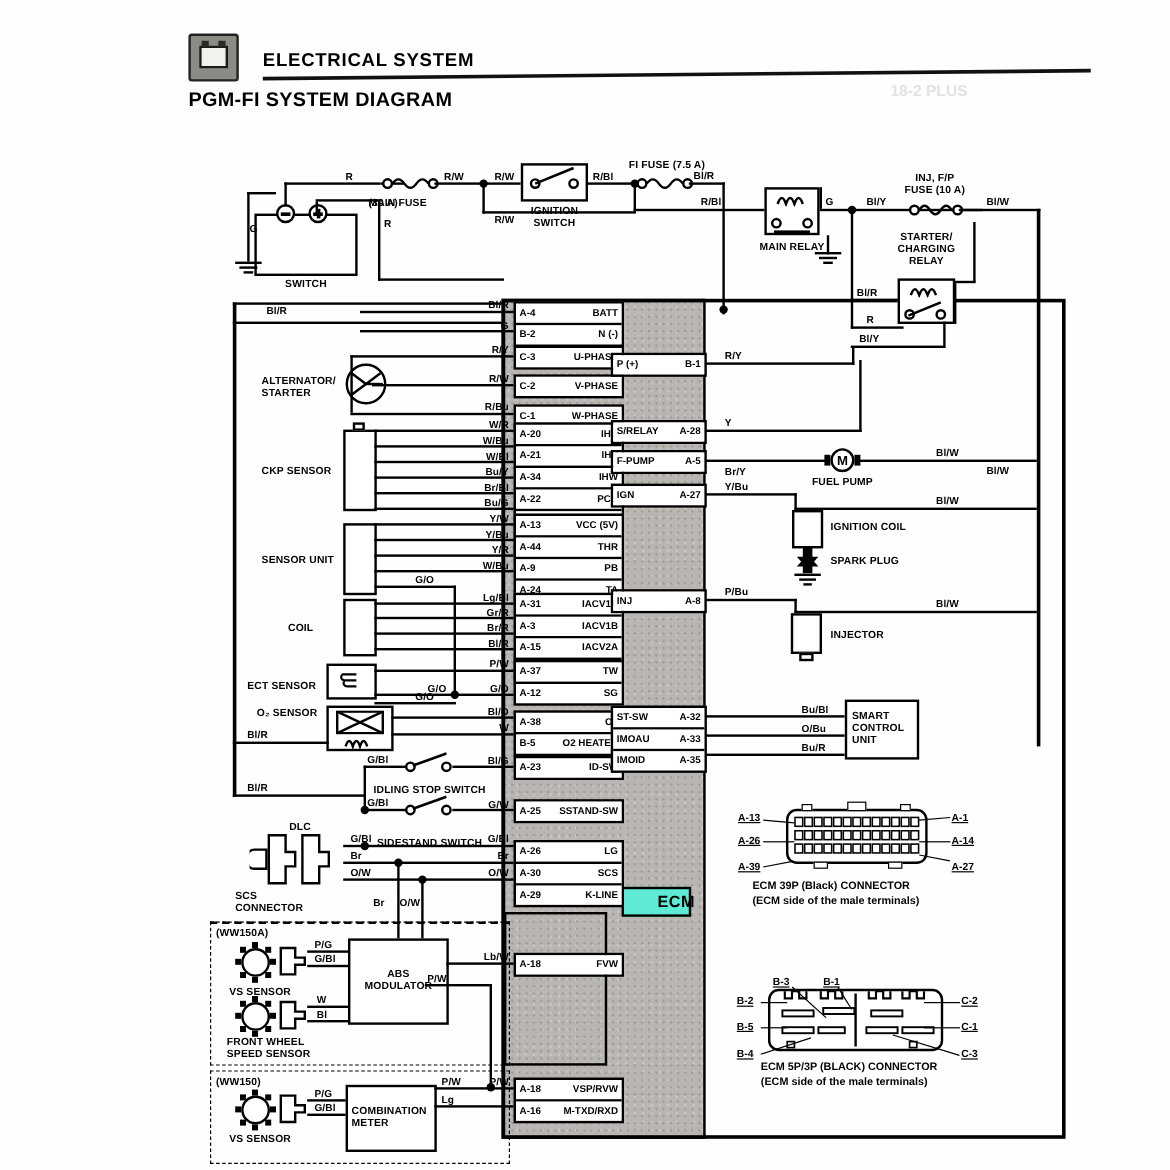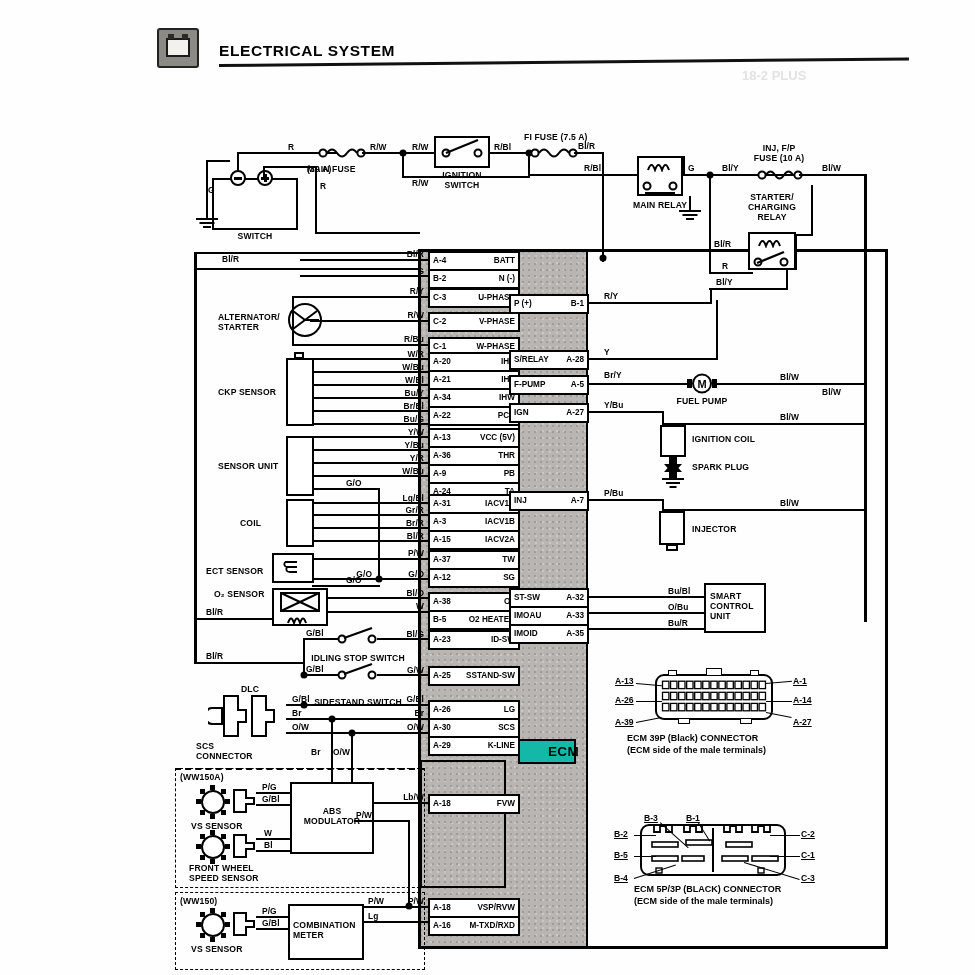--- a/index.html
+++ b/index.html
@@ -57,21 +57,21 @@
              box-sizing:border-box;background:transparent;}
 
   .pingrp{position:absolute;border:2px solid #000;box-sizing:border-box;background:#737373;}
   .pingrp .row{height:16px;display:flex;align-items:center;justify-content:space-between;
                padding:0 3px;font-size:8.2px;font-weight:bold;border-bottom:2px solid #000;
                white-space:nowrap;background:#fff;}
   .pingrp .row:last-child{border-bottom:none;}
   .pingrp .row span{line-height:1;}
 
   #ecm-word{left:518px;top:739px;width:58px;height:25px;border:2px solid #000;
-            background:#14b8a6;box-sizing:border-box;display:flex;align-items:center;
+            background:#5eead4;box-sizing:border-box;display:flex;align-items:center;
             justify-content:center;font-size:13.5px;font-weight:bold;letter-spacing:.4px;padding-left:33px;}
 
   
   #bat-body{left:212px;top:178px;width:86px;height:52px;}
   .bat-term{position:absolute;width:16px;height:16px;border:2.5px solid #000;
             border-radius:50%;background:#fff;box-sizing:border-box;}
   .bat-term .h{position:absolute;left:2px;right:2px;top:5px;height:2.5px;background:#000;}
   .bat-term .v{position:absolute;top:2px;bottom:2px;left:5px;width:2.5px;background:#000;}
 
   .gnd{position:absolute;}
@@ -109,20 +109,21 @@
 
 <div id="page">
 
   <div class="abs" id="hdr-icon">
     <div class="inner"></div>
       <div class="b1"></div>
       <div class="b2"></div>
   </div>
   <div class="abs" id="hdr-title">ELECTRICAL SYSTEM</div>
   <div class="abs" id="hdr-rule"></div>
+  <div class="abs" id="hdr-sub">PGM-FI SYSTEM DIAGRAM</div>
   <div class="abs" id="hdr-ghost">18-2 PLUS</div>
 
   <div class="abs" id="ecm-panel">
       <div id="ecm-panel-tex"></div>
     </div>
   <div class="abs" id="ecm-outer"></div>
   <div class="abs" id="ecm-word">ECM</div>
 
   <div class="box" id="bat-body"></div>
   <div class="bat-term" style="left:230px;top:170px">
@@ -326,21 +327,21 @@
         <span>P-GND</span>
       </div>
   </div>
 
   <div class="pingrp" style="left:428px;top:428px;width:92px">
     <div class="row">
         <span>A-13</span>
         <span>VCC (5V)</span>
       </div>
     <div class="row">
-        <span>A-36</span>
+        <span>A-44</span>
         <span>THR</span>
       </div>
     <div class="row">
         <span>A-9</span>
         <span>PB</span>
       </div>
     <div class="row">
         <span>A-24</span>
         <span>TA</span>
       </div>
@@ -455,21 +456,21 @@
   </div>
   <div class="pingrp" style="left:509px;top:403px;width:80px">
     <div class="row">
         <span>IGN</span>
         <span>A-27</span>
       </div>
   </div>
   <div class="pingrp" style="left:509px;top:491px;width:80px">
     <div class="row">
         <span>INJ</span>
-        <span>A-7</span>
+        <span>A-8</span>
       </div>
   </div>
   <div class="pingrp" style="left:509px;top:588px;width:80px">
     <div class="row">
         <span>ST-SW</span>
         <span>A-32</span>
       </div>
     <div class="row">
         <span>IMOAU</span>
         <span>A-33</span>
@@ -732,21 +733,21 @@
 
   <div class="w wh" style="left:588px;top:302px;width:124px"></div>
   <div class="lbl" style="left:604px;top:292px">R/Y</div>
   <div class="w wv" style="left:710px;top:290px;height:14px"></div>
 
   <div class="w wh" style="left:588px;top:358px;width:130px"></div>
   <div class="lbl" style="left:604px;top:348px">Y</div>
   <div class="w wv" style="left:716px;top:300px;height:60px"></div>
 
   <div class="w wh" style="left:588px;top:383px;width:100px"></div>
-  <div class="lbl" style="left:604px;top:371px">Br/Y</div>
+  <div class="lbl" style="left:604px;top:389px">Br/Y</div>
   <div class="abs" style="left:686px;top:373px;width:32px;height:21px">
     <svg width="32" height="21" viewBox="0 0 32 21">
       <rect x="1" y="6" width="5" height="9" fill="#000"></rect>
       <rect x="26" y="6" width="5" height="9" fill="#000"></rect>
       <circle cx="16" cy="10.5" r="9" fill="#fff" stroke="#000" stroke-width="2"></circle>
       <text x="16" y="14.5" font-size="11" font-weight="bold" text-anchor="middle" font-family="Liberation Sans, sans-serif">M</text>
     </svg>
   </div>
   <div class="nm c" style="left:702px;top:396px">FUEL PUMP</div>
   <div class="w wh" style="left:716px;top:383px;width:148px"></div>

